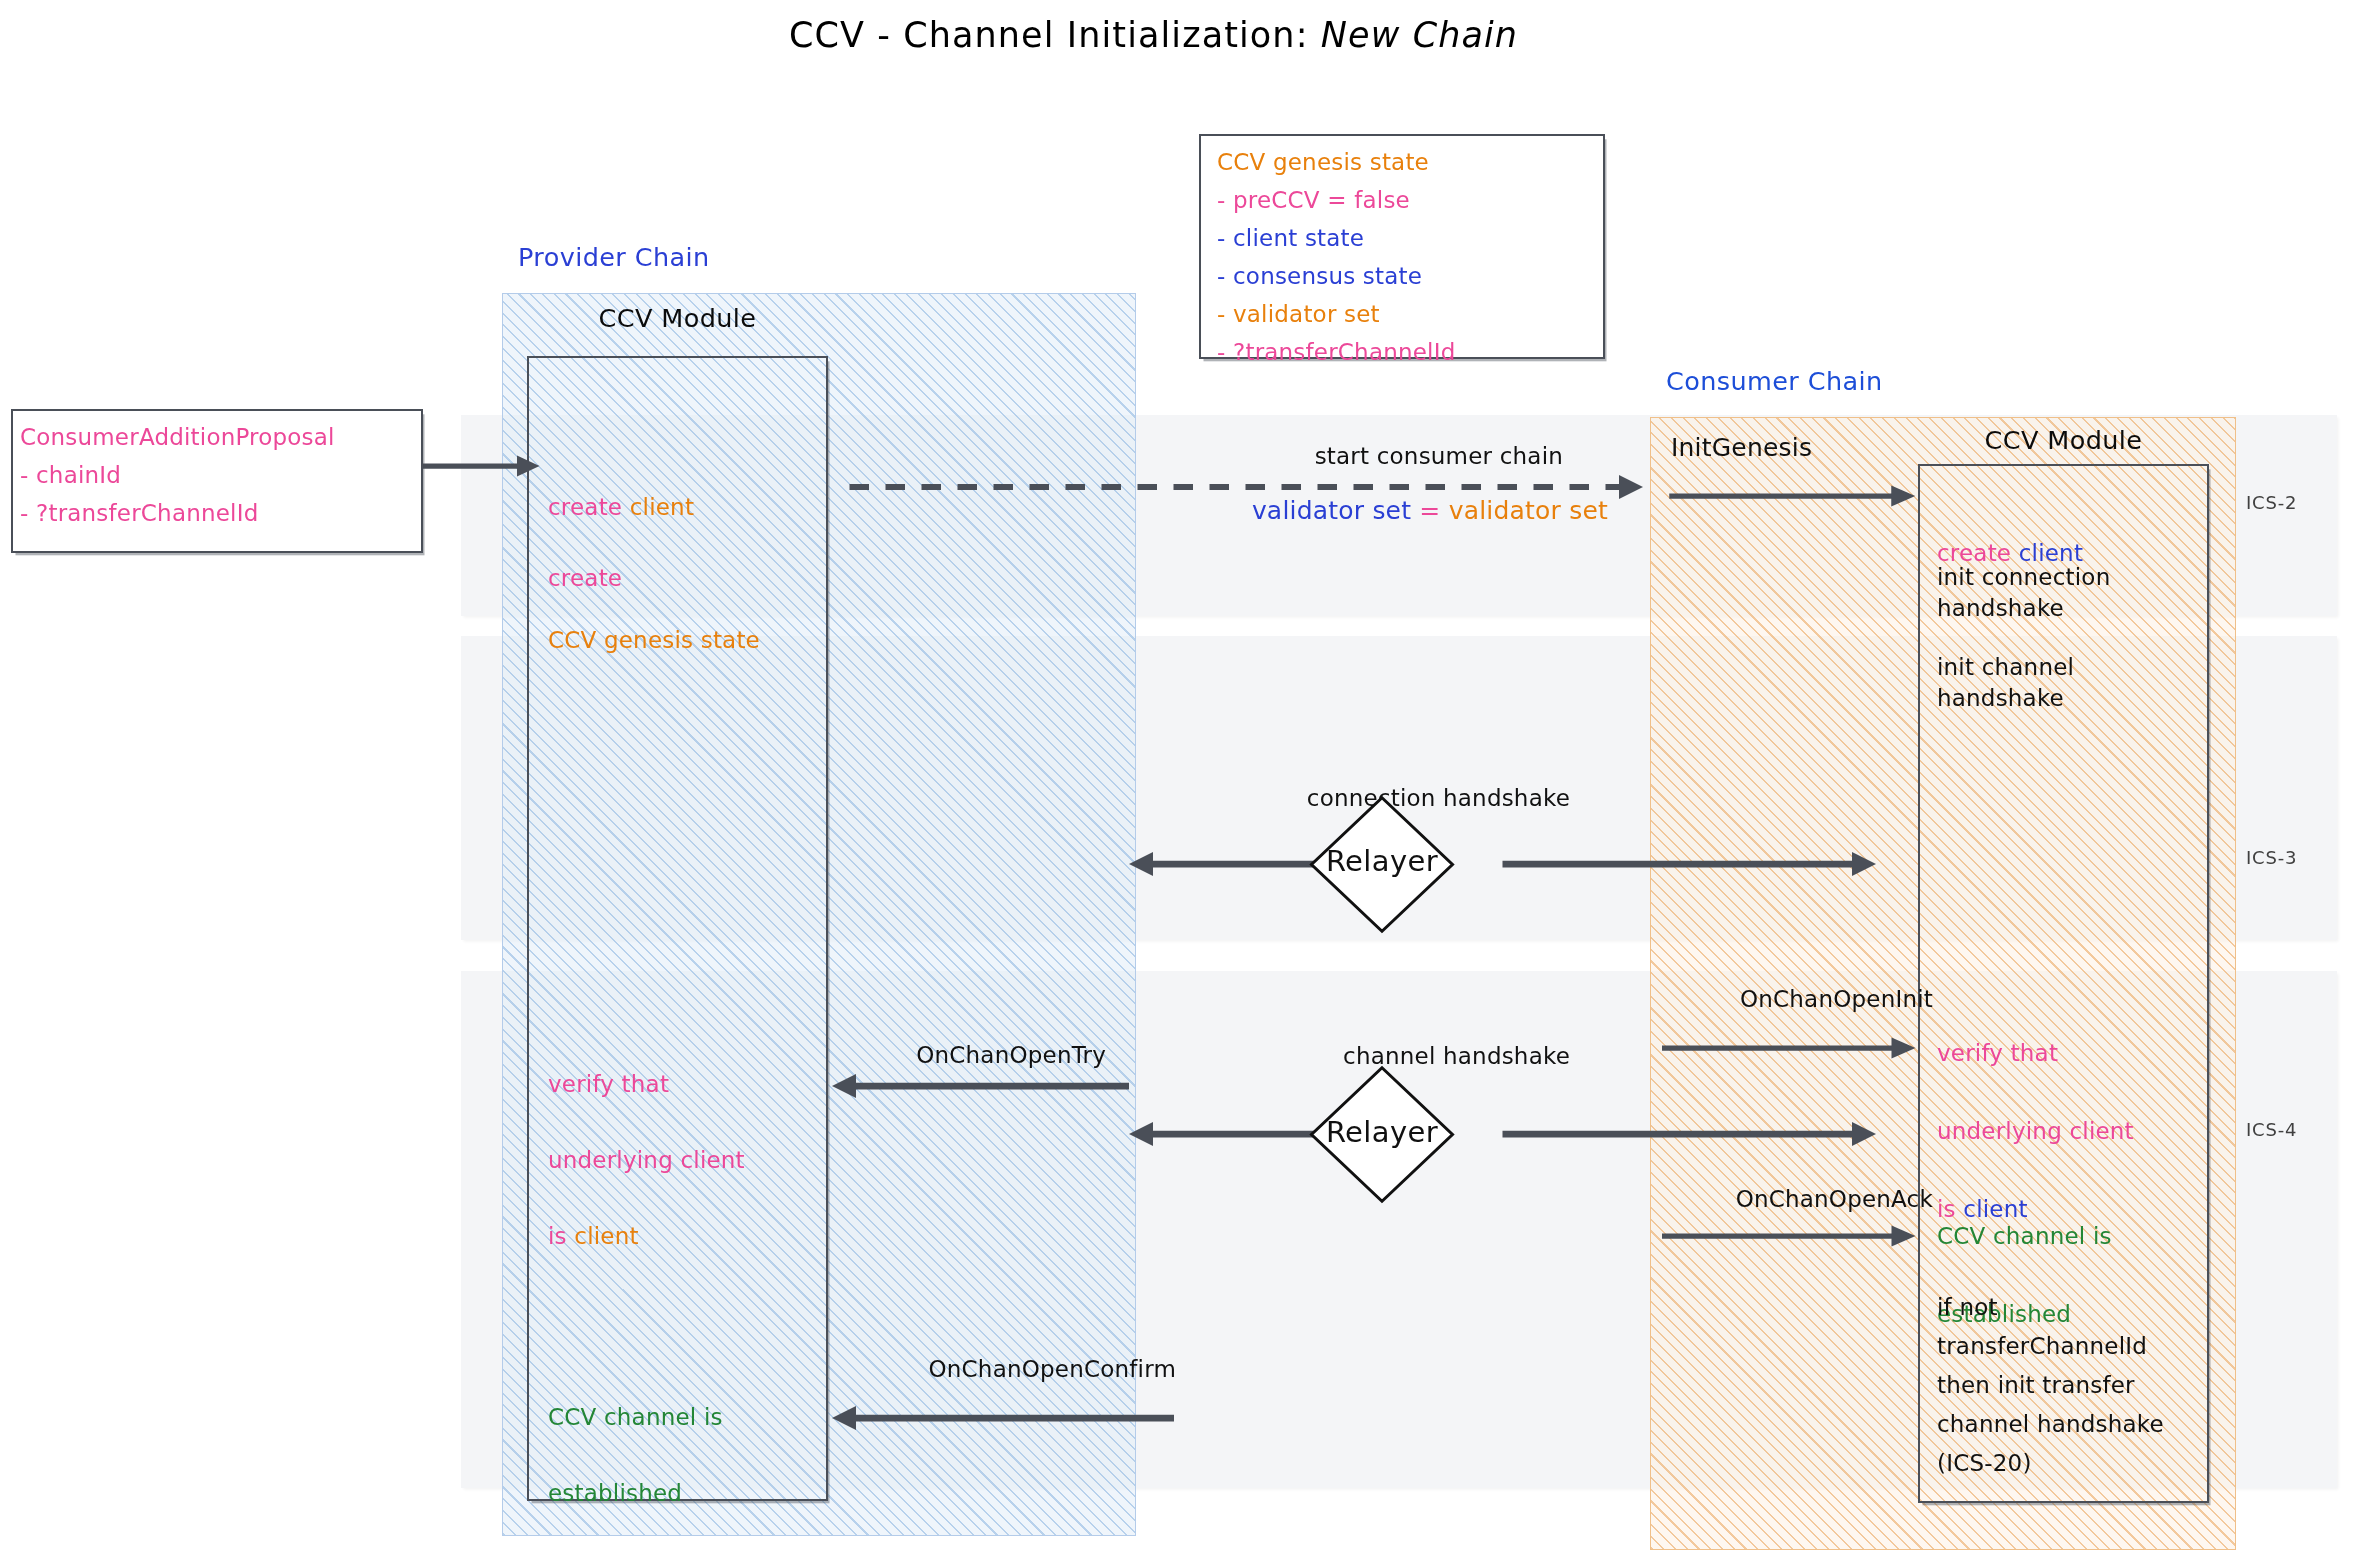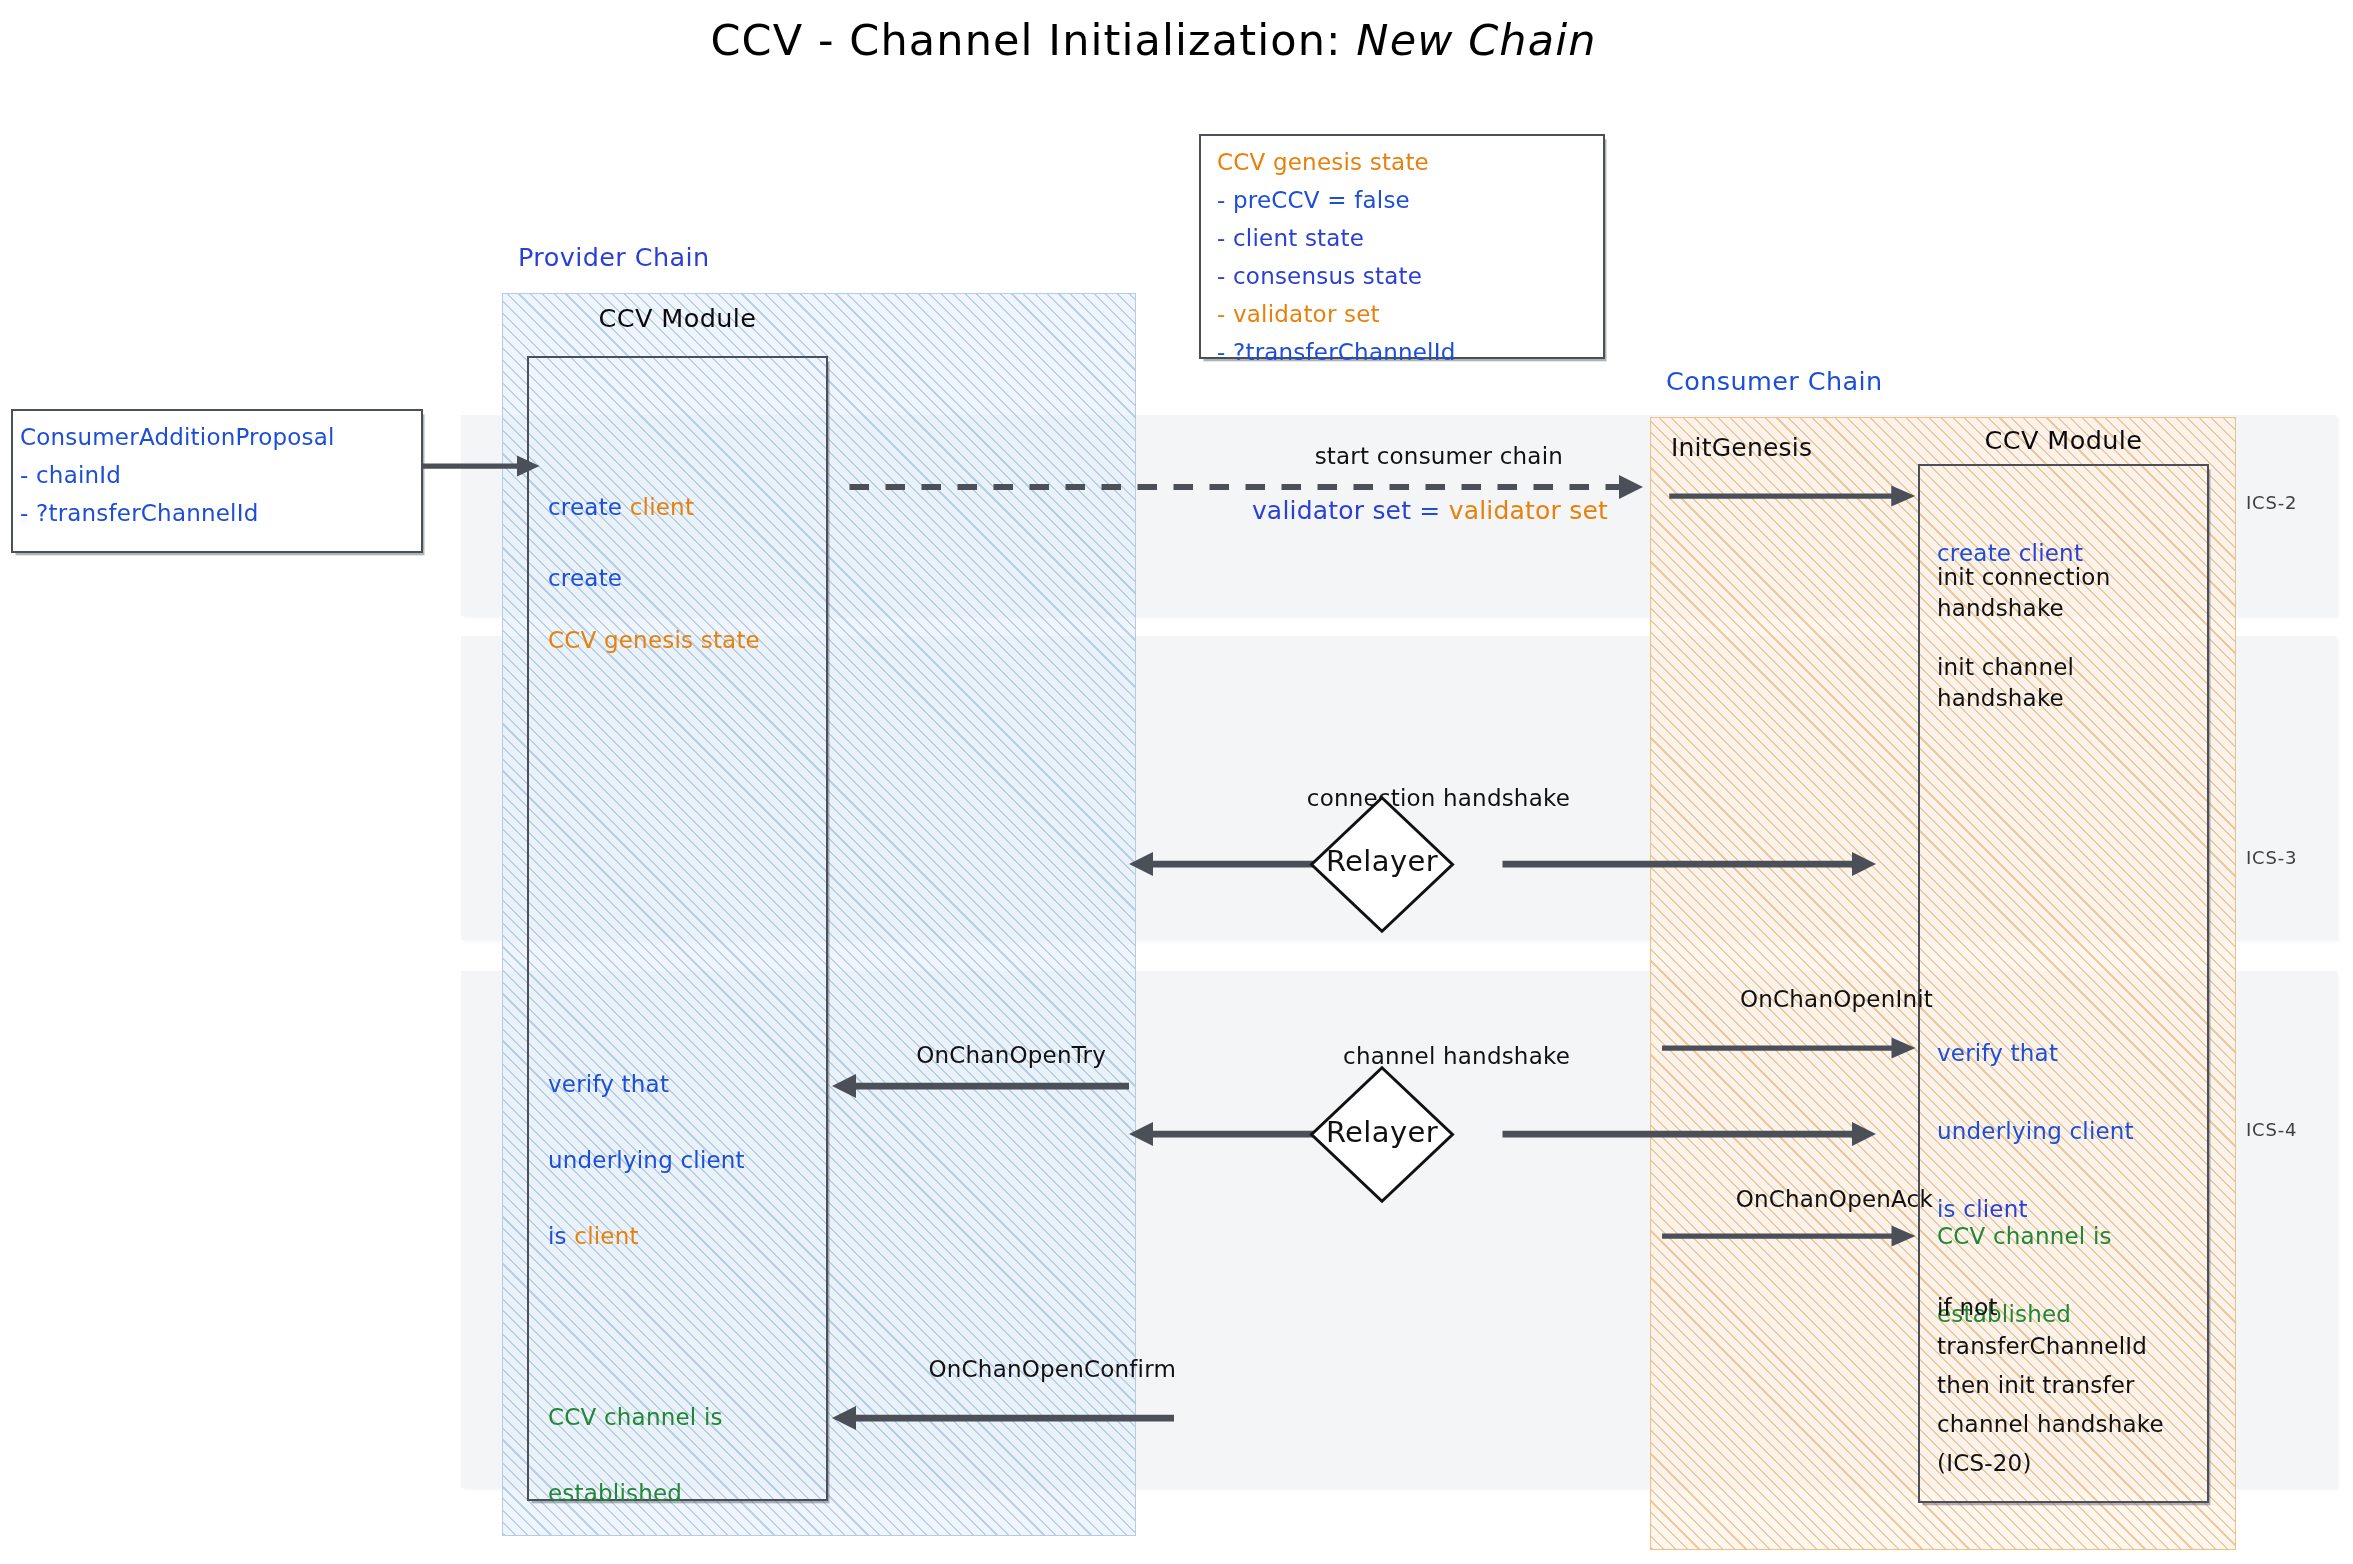--- a/index.html
+++ b/index.html
@@ -23,21 +23,21 @@
     letter-spacing: 0.4px;
   }
 
   
   #title {
     position: absolute;
     left: 0;
     top: 15px;
     width: 2307px;
     text-align: center;
-    font-size: 43px;
+    font-size: 35px;
     color: #000000;
     letter-spacing: 1.1px;
   }
   #title .ital { font-style: italic; }
 
   
   .ics-band {
     position: absolute;
     left: 461px;
     background: #f4f5f7;
@@ -138,21 +138,21 @@
     color: #111111;
     white-space: nowrap;
     letter-spacing: 0.2px;
   }
   #proposal-text { left: 20px; top: 418px; }
   #genesis-text  { left: 1217px; top: 143px; }
 
   .t-orange { color: #e8800c; }
   .t-blue   { color: #2a3fd4; }
   .t-green  { color: #238636; }
-  .t-black  { color: #1d4ed8; }
+  .t-black  { color: #ec4899; }
 
   
   .step {
     position: absolute;
     font-size: 23px;
     line-height: 31px;
     color: #111111;
     letter-spacing: 0.2px;
     white-space: pre-line;
   }

